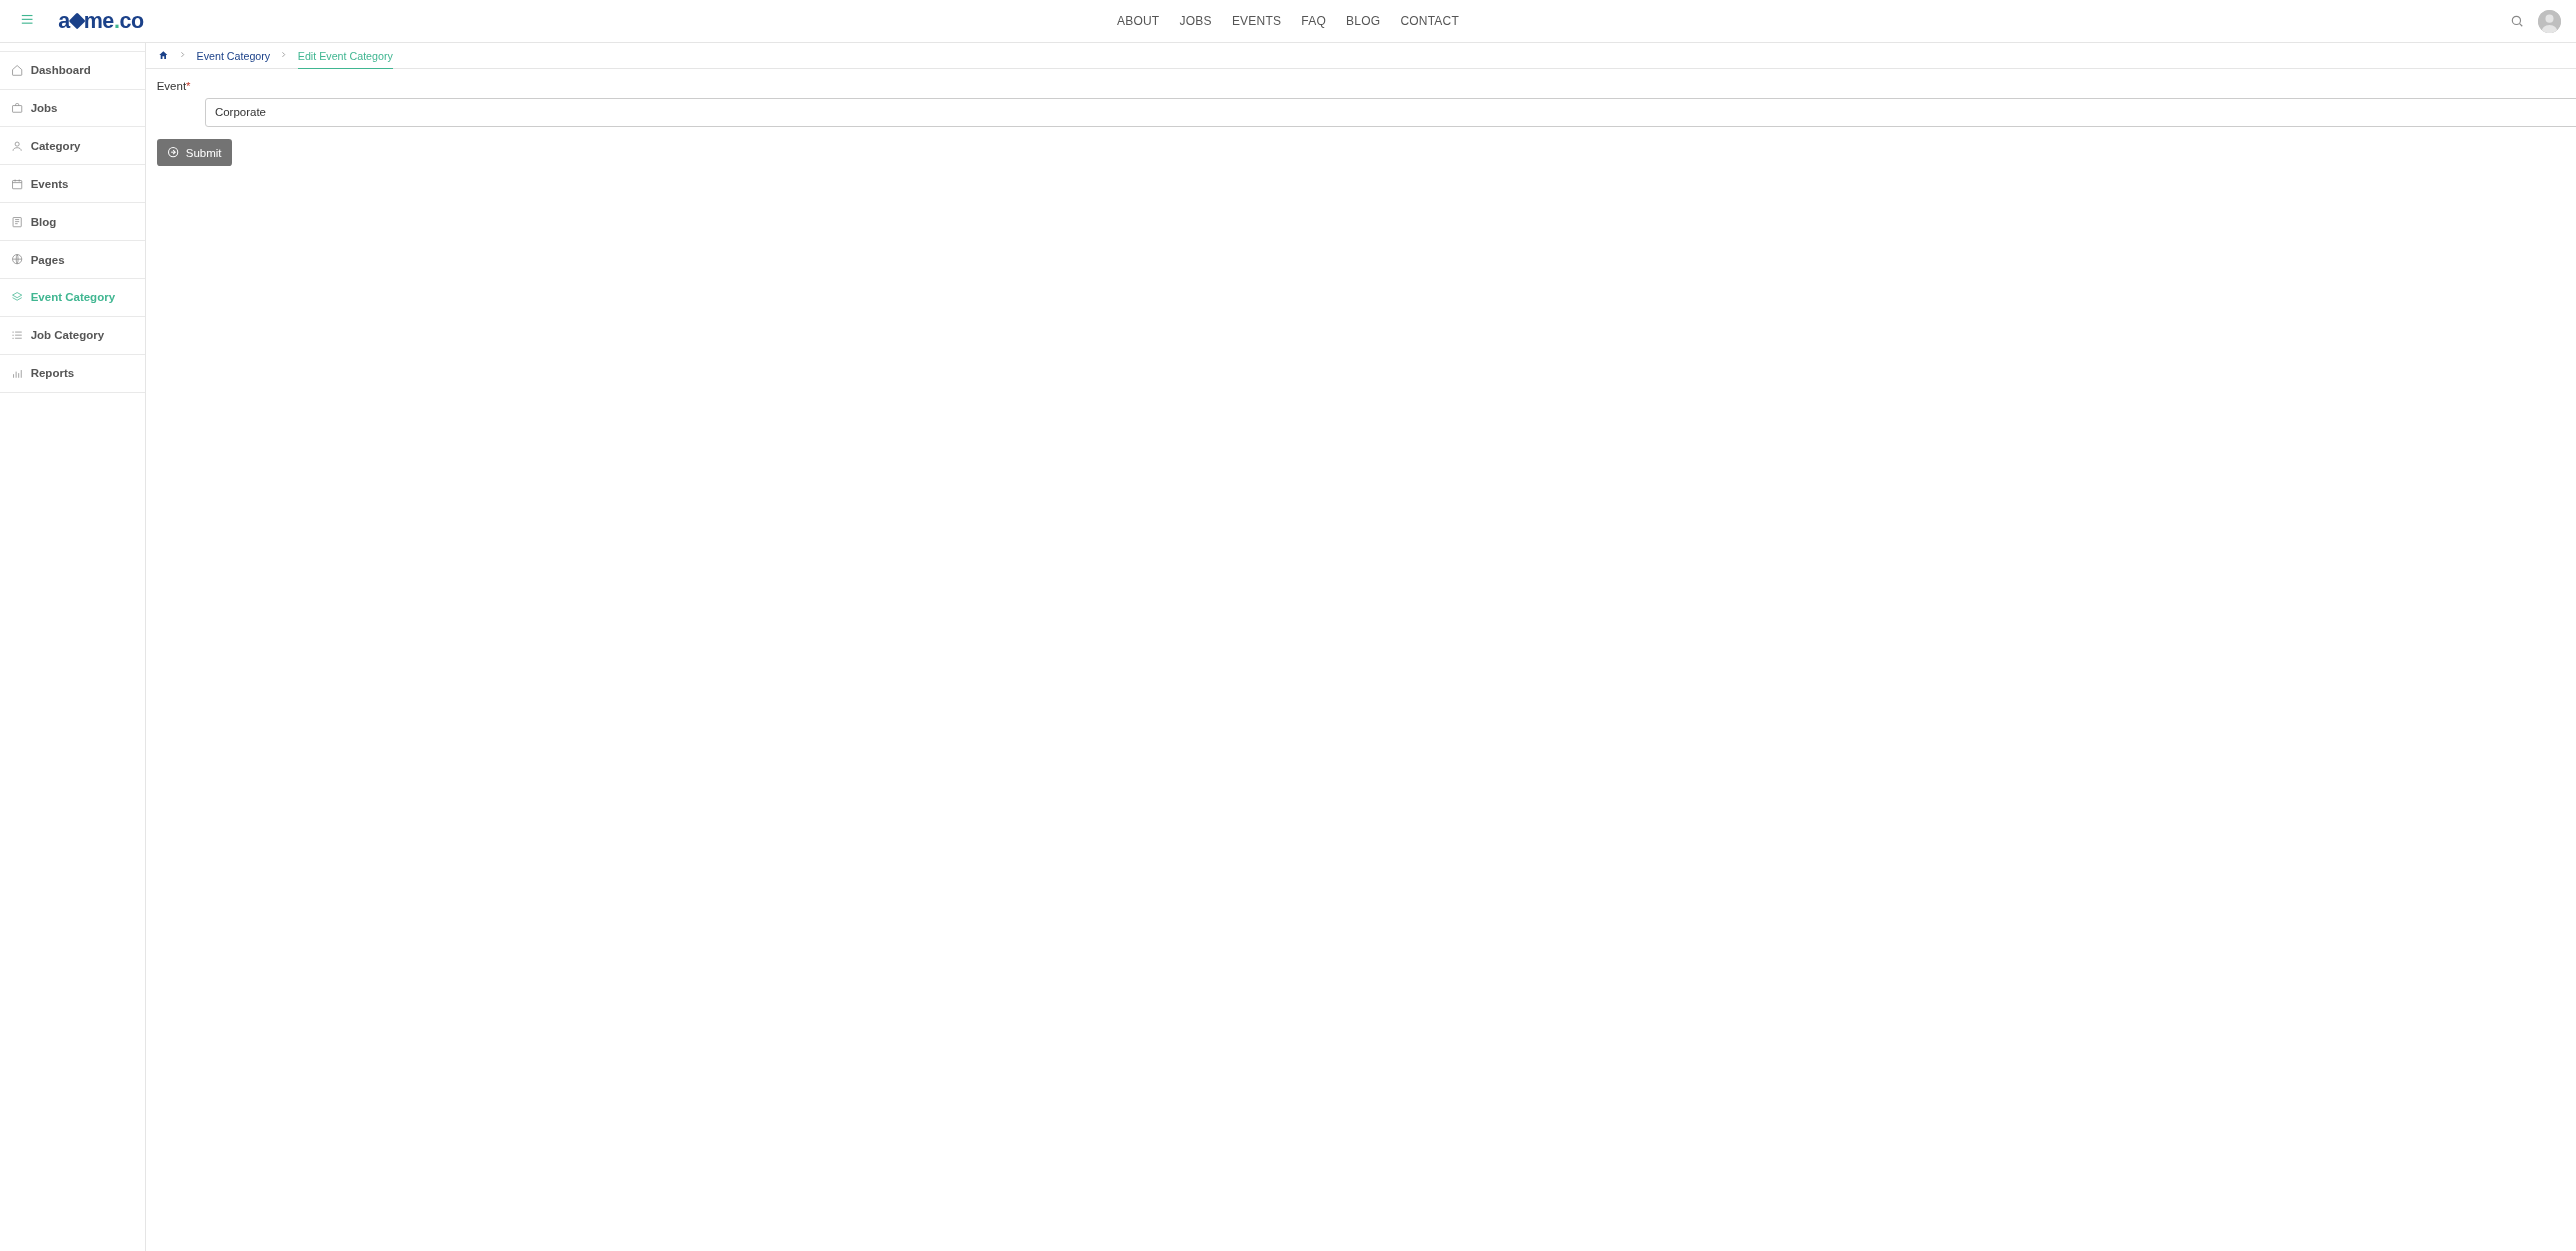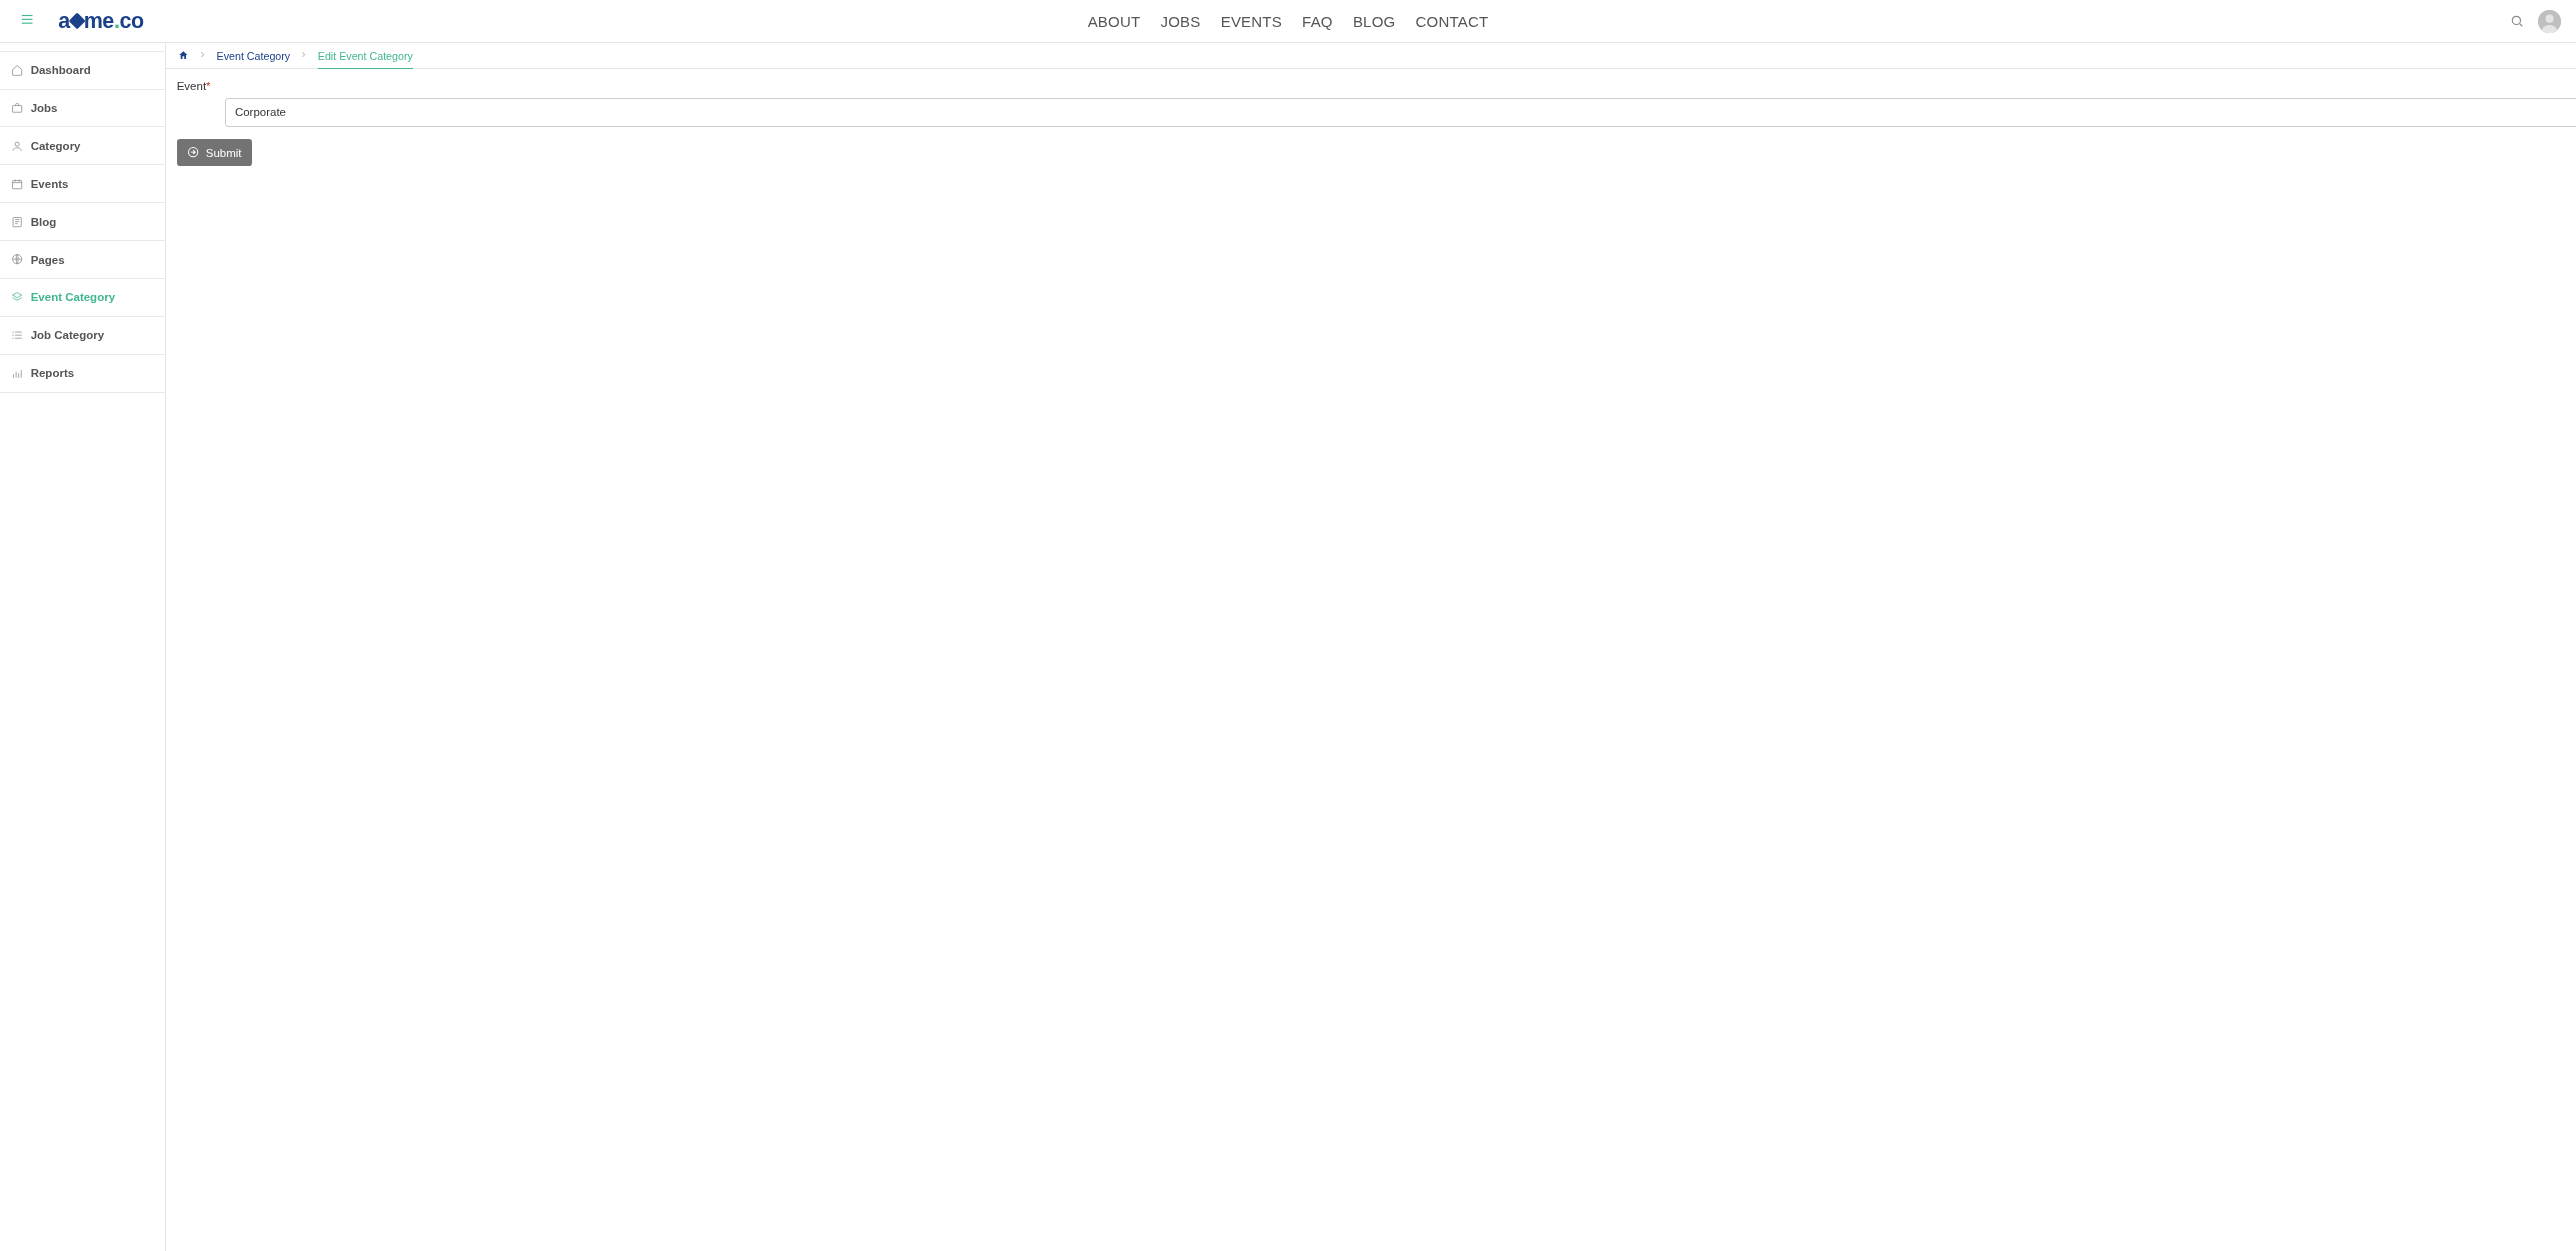--- a/index.html
+++ b/index.html
@@ -50,21 +50,21 @@
     }
     .top-nav {
       position: absolute;
       left: 50%;
       transform: translateX(-50%);
       display: flex;
       gap: 14px;
     }
     .top-nav-item {
       color: #555;
-      font-size: 15px;
+      font-size: 12px;
       padding: 4.6px 3.1px;
       cursor: pointer;
       letter-spacing: 0.2px;
     }
     .header-right {
       margin-left: auto;
       display: flex;
       align-items: center;
       gap: 9.2px;
     }
@@ -83,21 +83,21 @@
       align-items: center;
       justify-content: center;
       cursor: pointer;
       overflow: hidden;
     }
     .avatar svg { width: 100%; height: 100%; }
 
     
     .layout { display: flex; min-height: calc(100vh - 43px); }
     .sidebar {
-      width: 166px;
+      width: 146px;
       border-right: 0.8px solid #e5e5e5;
       background: #fff;
       flex-shrink: 0;
       text-align: center;
     }
     .sidebar-item {
       display: flex;
       align-items: center;
       padding: 12.3px 10.7px;
       border-bottom: 0.8px solid #e9e9e9;

